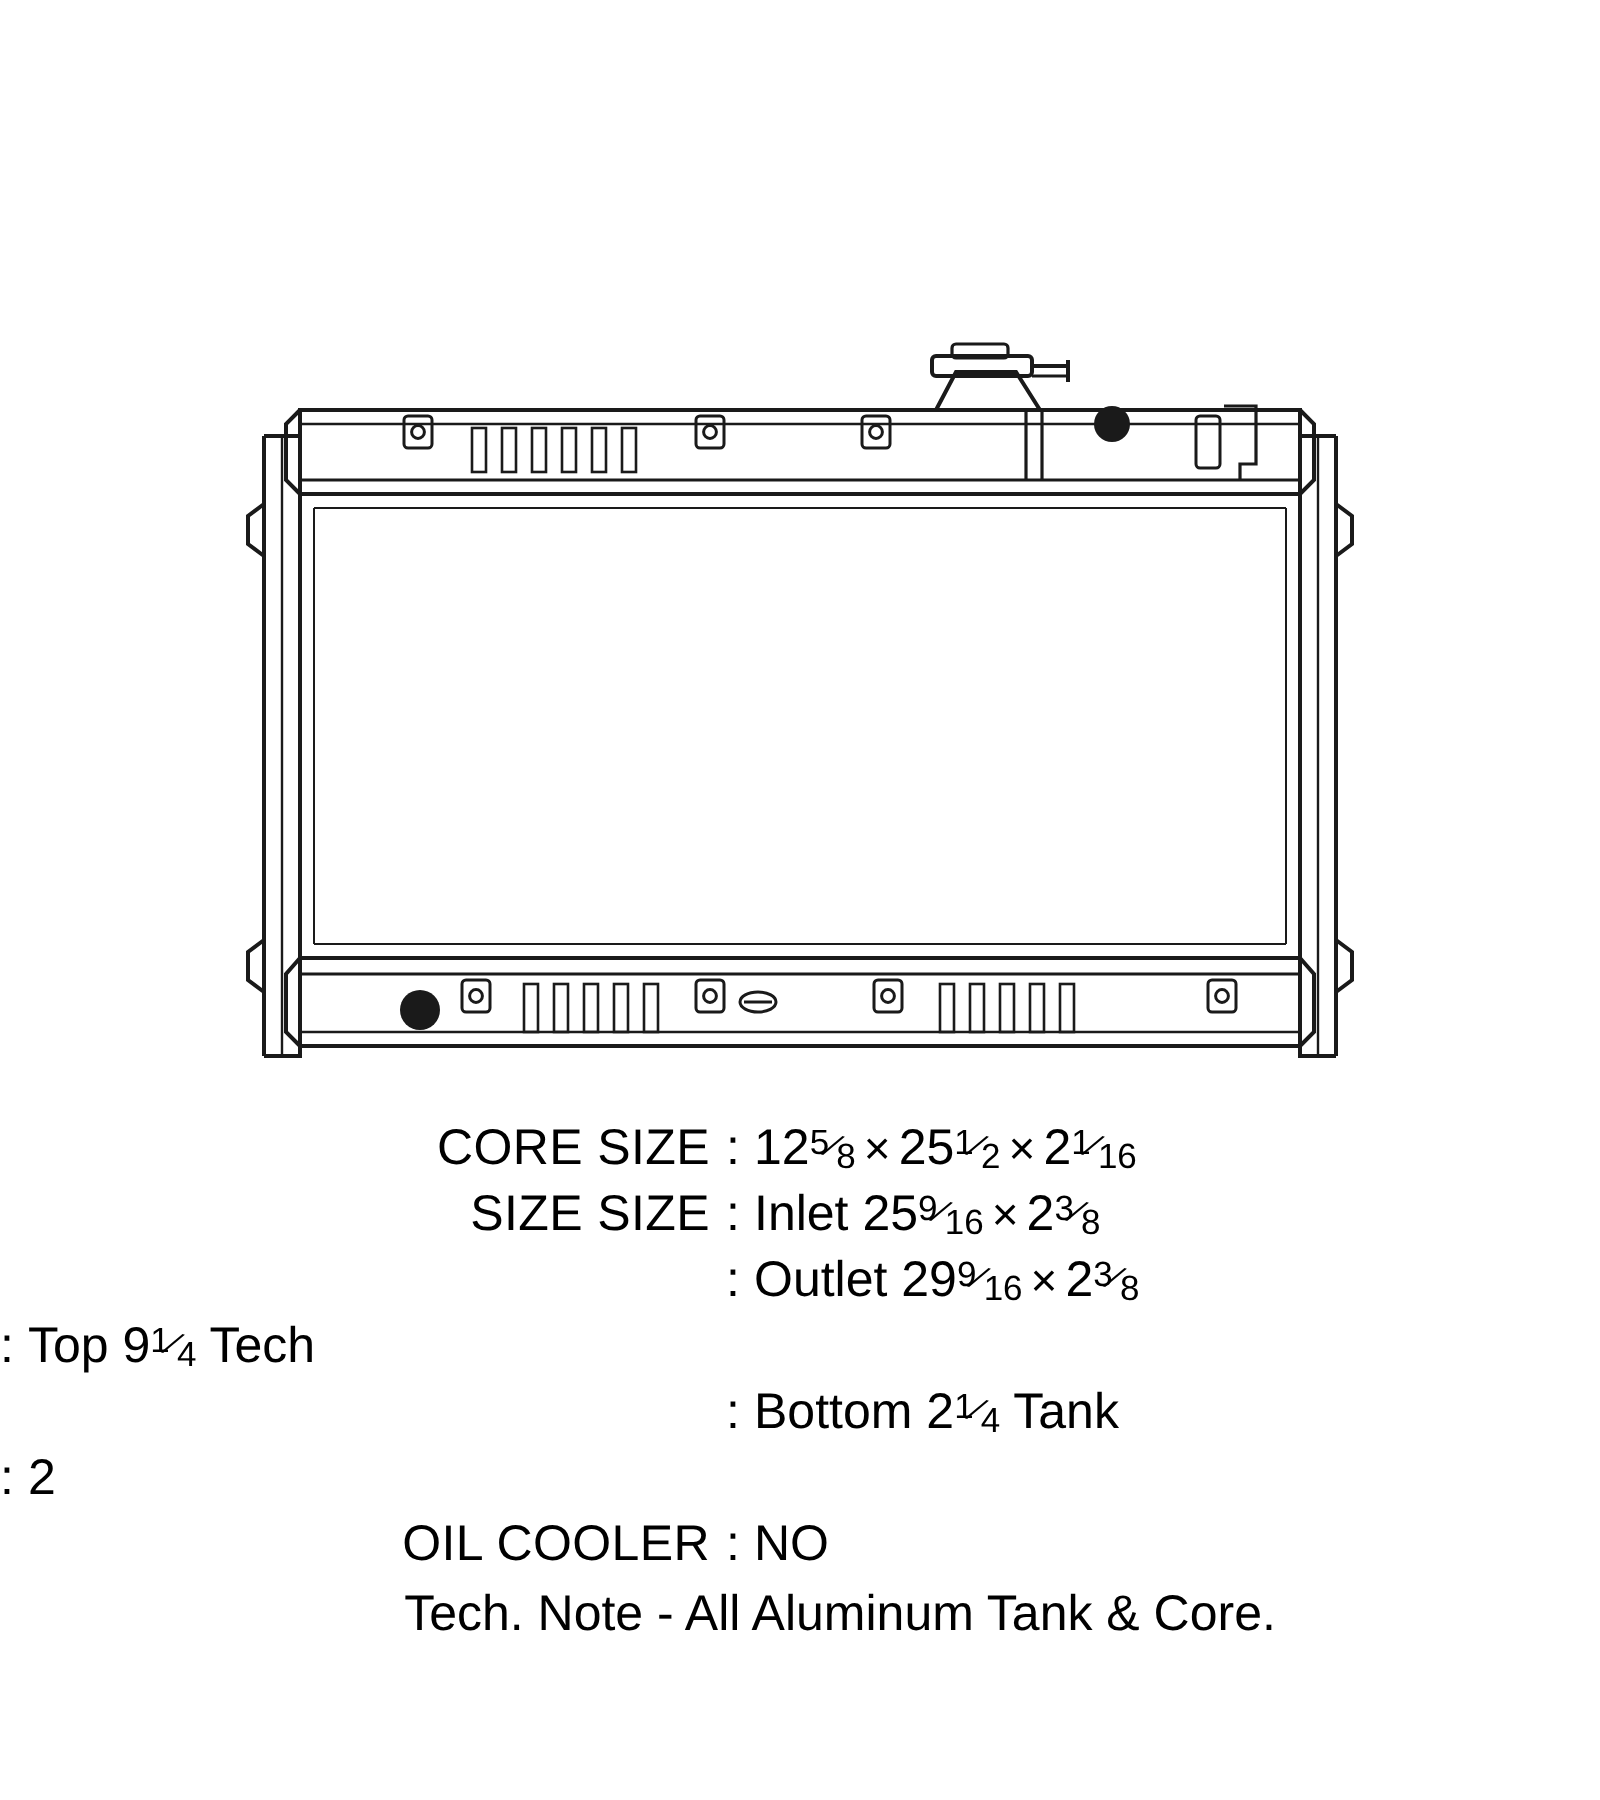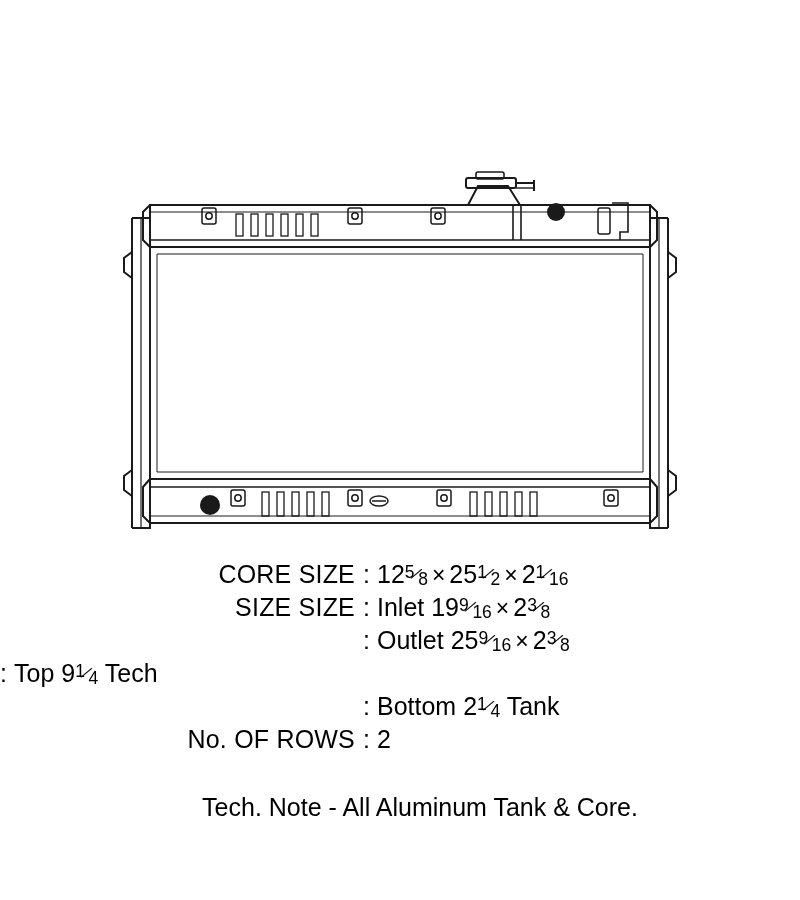--- a/index.html
+++ b/index.html
@@ -210,34 +210,37 @@
     </svg>
   </div>
 
   <div id="spec-table">
       <div class="spec-row">
         <div class="spec-label">CORE SIZE</div>
         <div class="spec-value"><span class="colon">:</span><span>12</span><span class="frac"><span class="num">5</span><span class="bar">⁄</span><span class="den">8</span></span><span class="times">×</span><span>25</span><span class="frac"><span class="num">1</span><span class="bar">⁄</span><span class="den">2</span></span><span class="times">×</span><span>2</span><span class="frac"><span class="num">1</span><span class="bar">⁄</span><span class="den">16</span></span></div>
       </div>
       <div class="spec-row">
         <div class="spec-label">SIZE SIZE</div>
-        <div class="spec-value"><span class="colon">:</span><span>Inlet 19</span><span class="frac"><span class="num">9</span><span class="bar">⁄</span><span class="den">16</span></span><span class="times">×</span><span>2</span><span class="frac"><span class="num">3</span><span class="bar">⁄</span><span class="den">8</span></span></div>
+        <div class="spec-value"><span class="colon">:</span><span>Inlet 25</span><span class="frac"><span class="num">9</span><span class="bar">⁄</span><span class="den">16</span></span><span class="times">×</span><span>2</span><span class="frac"><span class="num">3</span><span class="bar">⁄</span><span class="den">8</span></span></div>
       </div>
       <div class="spec-row">
         <div class="spec-label"></div>
-        <div class="spec-value"><span class="colon">:</span><span>Outlet 25</span><span class="frac"><span class="num">9</span><span class="bar">⁄</span><span class="den">16</span></span><span class="times">×</span><span>2</span><span class="frac"><span class="num">3</span><span class="bar">⁄</span><span class="den">8</span></span></div>
+        <div class="spec-value"><span class="colon">:</span><span>Outlet 29</span><span class="frac"><span class="num">9</span><span class="bar">⁄</span><span class="den">16</span></span><span class="times">×</span><span>2</span><span class="frac"><span class="num">3</span><span class="bar">⁄</span><span class="den">8</span></span></div>
       </div>
       <div class="spec-row">
         <div class="spec-value"><span class="colon">:</span><span>Top 9</span><span class="frac"><span class="num">1</span><span class="bar">⁄</span><span class="den">4</span></span><span> Tech</span></div>
       </div>
       <div class="spec-row">
         <div class="spec-label"></div>
         <div class="spec-value"><span class="colon">:</span><span>Bottom 2</span><span class="frac"><span class="num">1</span><span class="bar">⁄</span><span class="den">4</span></span><span> Tank</span></div>
       </div>
       <div class="spec-row">
-        <div class="spec-label">No. OF ROWS</div>
         <div class="spec-value"><span class="colon">:</span><span>2</span></div>
       </div>
+      <div class="spec-row">
+        <div class="spec-label">OIL COOLER</div>
+        <div class="spec-value"><span class="colon">:</span><span>NO</span></div>
+      </div>
     </div>
 
   <div id="tech-note">Tech. Note - All Aluminum Tank &amp; Core.</div>
 
 </div>
 
 </body></html>

